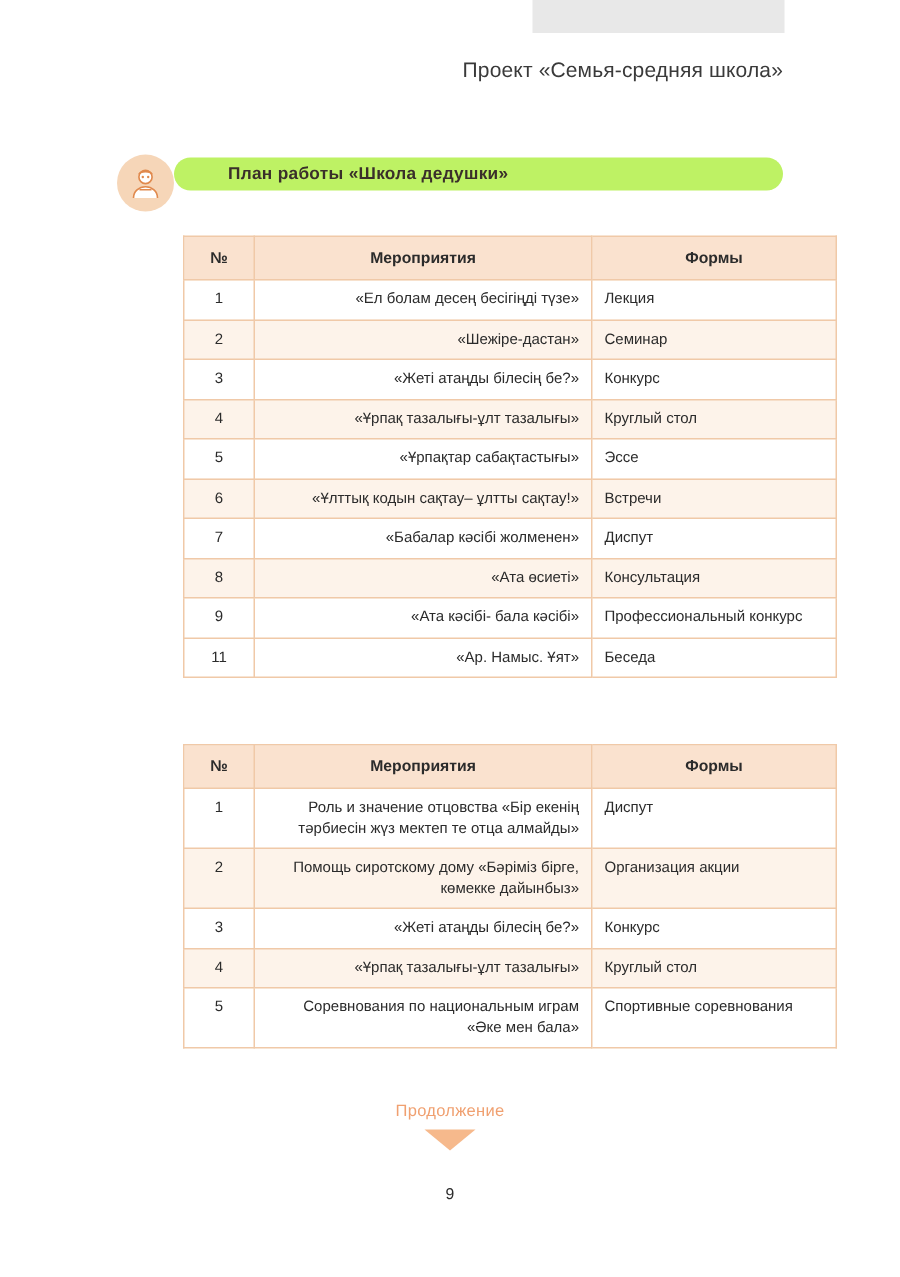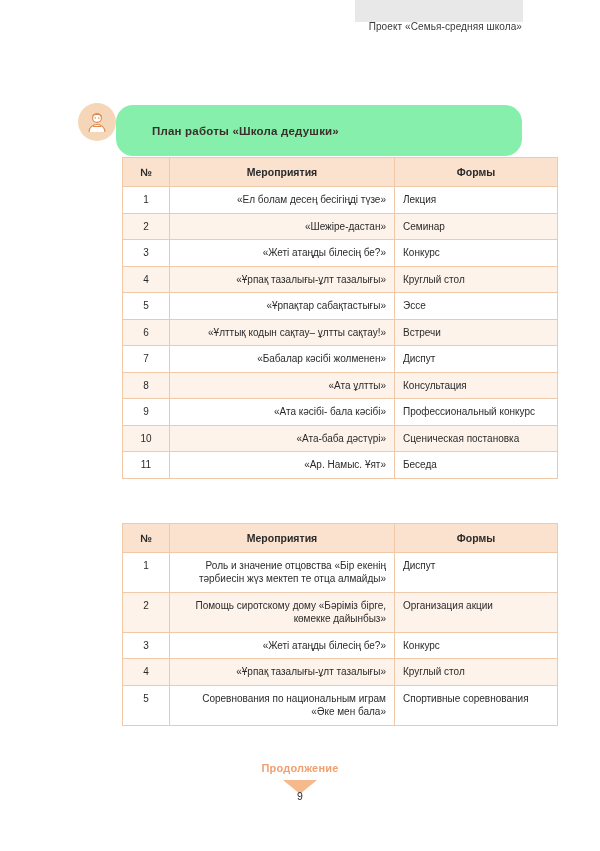--- a/index.html
+++ b/index.html
@@ -24,44 +24,44 @@
     position: absolute;
     left: 355px;
     top: 0;
     width: 168px;
     height: 22px;
     background: #e8e8e8;
   }
   .header-note {
     position: absolute;
     right: 78px;
-    top: 21px;
-    font-size: 10px;
+    top: 38px;
+    font-size: 14px;
     color: #3a3a3a;
     letter-spacing: 0.1px;
   }
   .content {
     position: absolute;
     left: 78px;
     top: 105px;
     width: 444px;
   }
   
   .section-head {
     position: relative;
     height: 34px;
     margin-bottom: 18px;
   }
   .pill {
     position: absolute;
     left: 38px;
     top: 0;
     right: 0;
-    height: 51px;
-    background: #86efac;
+    height: 22px;
+    background: #bef264;
     border-radius: 17px;
     display: flex;
     align-items: center;
   }
   .pill-title {
     margin-left: 36px;
     font-size: 11.5px;
     font-weight: bold;
     color: #3a2f2a;
     letter-spacing: 0.2px;
@@ -122,21 +122,20 @@
   }
   th.col-num { width: 34px; }
   th.col-event { width: 212px; }
   th.col-form { width: 150px; }
 
   .section-gap { height: 44px; }
 
   .continuation {
     margin-top: 36px;
     text-align: center;
-    font-weight: bold;
   }
   .continuation-text {
     font-size: 11px;
     color: #f0a070;
     letter-spacing: 0.2px;
   }
   .arrow-down {
     margin: 6px auto 0;
     width: 0;
     height: 0;
@@ -220,32 +219,27 @@
           <td class="col-event">«Ұлттық кодын сақтау–  ұлтты сақтау!»</td>
           <td class="col-form">Встречи</td>
         </tr>
         <tr class="odd">
           <td class="col-num">7</td>
           <td class="col-event">«Бабалар кәсібі жолменен»</td>
           <td class="col-form">Диспут</td>
         </tr>
         <tr class="even">
           <td class="col-num">8</td>
-          <td class="col-event">«Ата ұлтты»</td>
+          <td class="col-event">«Ата өсиеті»</td>
           <td class="col-form">Консультация</td>
         </tr>
         <tr class="odd">
           <td class="col-num">9</td>
           <td class="col-event">«Ата кәсібі- бала кәсібі»</td>
           <td class="col-form">Профессиональный конкурс</td>
-        </tr>
-        <tr class="even">
-          <td class="col-num">10</td>
-          <td class="col-event">«Ата-баба дәстүрі»</td>
-          <td class="col-form">Сценическая постановка</td>
         </tr>
         <tr class="odd">
           <td class="col-num">11</td>
           <td class="col-event"> «Ар. Намыс. Ұят»</td>
           <td class="col-form">Беседа</td>
         </tr>
       </tbody>
     </table>
 
     <div class="section-gap"></div>

